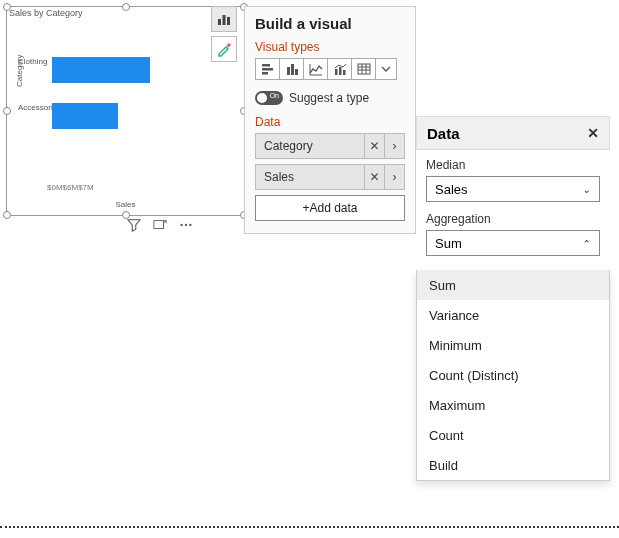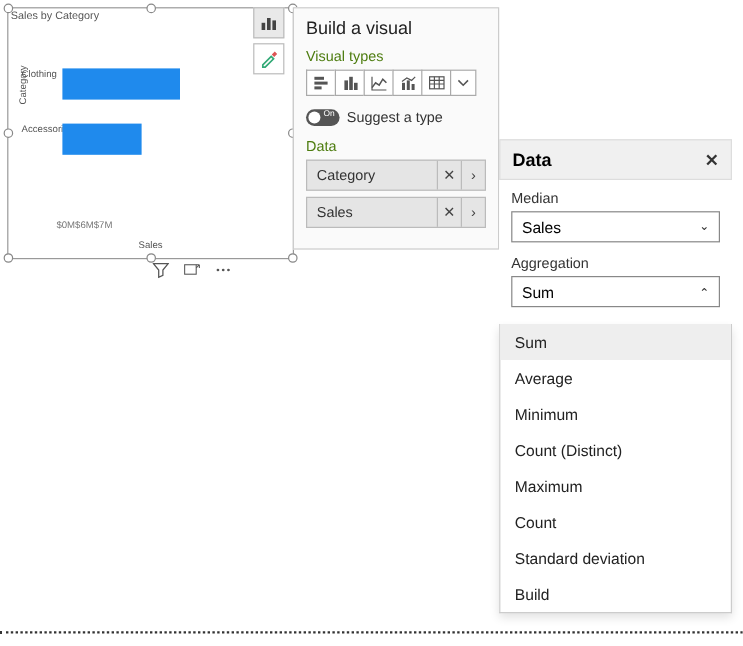--- a/index.html
+++ b/index.html
@@ -23,22 +23,22 @@
   .vis-toolbar { position: absolute; left: 126px; top: 217px; display: flex; gap: 10px; align-items: center; }
   .vis-toolbar .tb { width: 16px; height: 16px; color: #555; display:flex; align-items:center; justify-content:center; }
   
   
   .side-btns { position: absolute; left: 211px; top: 6px; width: 26px; }
   .side-btn { width: 26px; height: 26px; border: 1px solid #bbb; background: #fff; display:flex; align-items:center; justify-content:center; margin-bottom: 4px; color:#444;}
   .side-btn.selected { background: #e9e9e9; }
   
   
   .build-panel { position: absolute; left: 244px; top: 6px; width: 172px; border: 1px solid #ccc; background: #fafafa; padding: 8px 10px 12px 10px; }
-  .build-panel .panel-title { font-size: 15px; font-weight: 400; margin-bottom: 8px; color:#222;}
-  .build-panel .section-label { font-size: 12px; color: #4d7c0f; margin-bottom: 4px; }
+  .build-panel .panel-title { font-size: 15px; font-weight: 700; margin-bottom: 8px; color:#222;}
+  .build-panel .section-label { font-size: 12px; color: #c2410c; margin-bottom: 4px; }
   .vis-types { display: flex; align-items: stretch; gap: 0; margin-bottom: 6px; }
   .vis-type { width: 24px; height: 22px; border: 1px solid #aaa; border-right: none; background: #fff; display:flex; align-items:center; justify-content:center; }
   .vis-type:last-of-type { border-right: 1px solid #aaa;}
   .vis-type.expand { width: 22px; }
   .suggest-row { display:flex; align-items:center; gap:6px; margin-bottom:10px; font-size:12px; color:#333;margin-top:11px;}
   .toggle { position: relative; width: 28px; height: 14px; background: #555; border-radius: 7px; }
   .toggle .knob { position:absolute; left:2px; top:2px; width:10px; height:10px; background:#fff; border-radius:50%; }
   .toggle .on-text { position:absolute; right:4px; top:1px; font-size:7px; color:#fff; }
   .field-pill { display:flex; align-items:center; height:26px; background:#e5e5e5; border:1px solid #bbb; margin-bottom:5px; font-size:12px; }
   .field-pill .pill-label { flex:1; padding:0 8px; color:#333;}
@@ -190,20 +190,23 @@
   <div class="field-pill">
     <span class="pill-label">Category</span>
     <span class="pill-btn">✕</span>
     <span class="pill-btn">›</span>
   </div>
   <div class="field-pill">
     <span class="pill-label">Sales</span>
     <span class="pill-btn">✕</span>
     <span class="pill-btn">›</span>
   </div>
+  <div class="add-data">
+    <span>+Add data</span>
+  </div>
 </div>
 
 <div class="data-panel">
   <div class="data-header">
     <span>Data</span>
     <span class="spacer"></span>
     <span class="close-btn">✕</span>
   </div>
   <div class="data-body">
     <div class="dlabel">Median</div>
@@ -215,36 +218,33 @@
     <div class="select-box open">
       <span>Sum</span>
       <span class="sel-arrow">⌄</span>
     </div>
   </div>
   <div class="dropdown-list">
     <div class="dropdown-item highlight">
         <span>Sum</span>
       </div>
     <div class="dropdown-item">
-        <span>Average</span>
+        <span>Variance</span>
       </div>
     <div class="dropdown-item">
         <span>Minimum</span>
       </div>
     <div class="dropdown-item">
         <span>Count (Distinct)</span>
       </div>
     <div class="dropdown-item">
         <span>Maximum</span>
       </div>
     <div class="dropdown-item">
         <span>Count</span>
       </div>
     <div class="dropdown-item">
-        <span>Standard deviation</span>
-      </div>
-    <div class="dropdown-item">
         <span>Build</span>
       </div>
   </div>
 </div>
 
 <div class="dotted-line"></div>
 
 </body></html>

